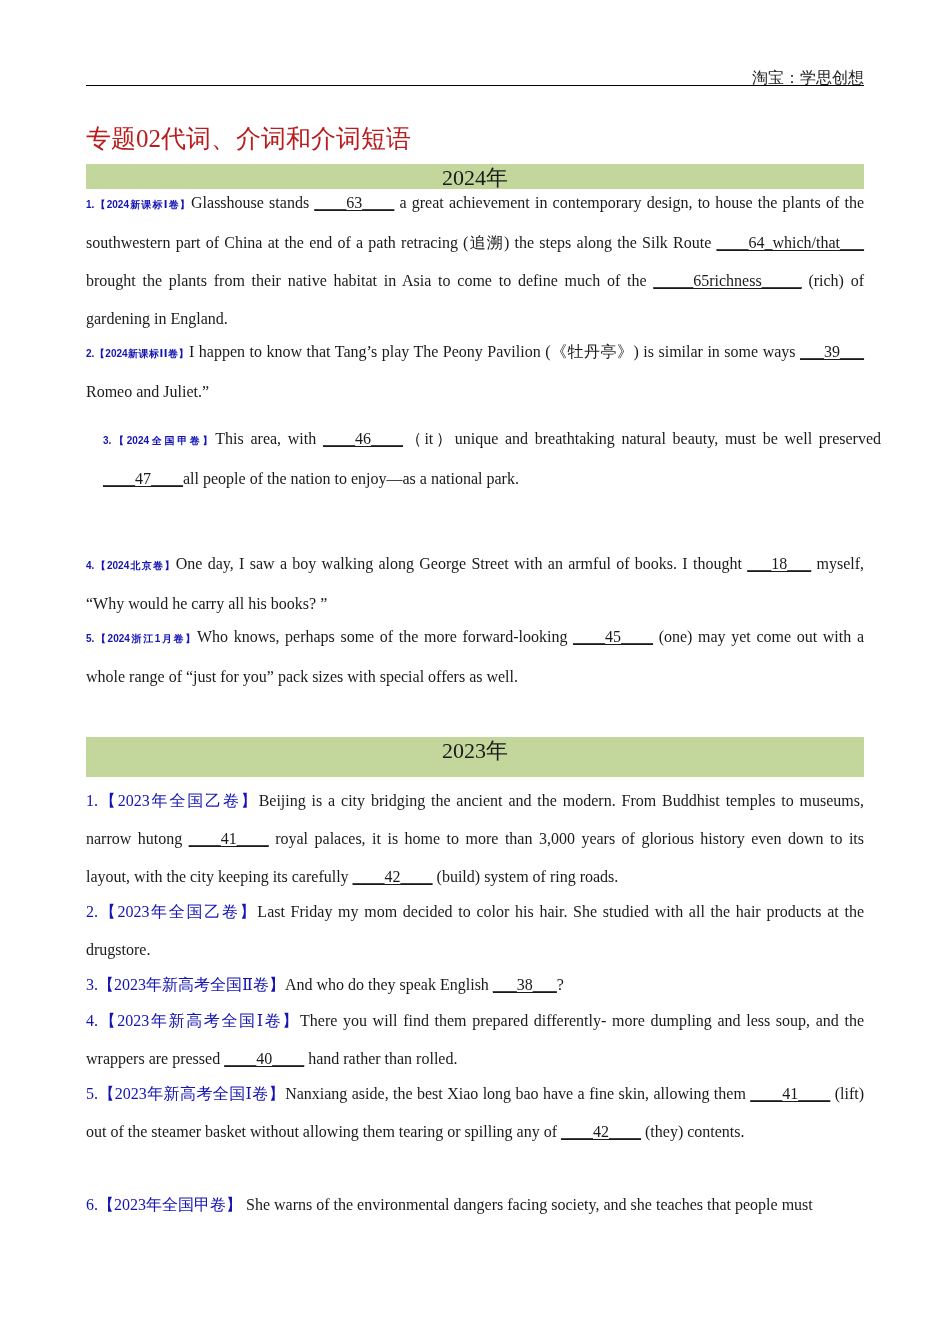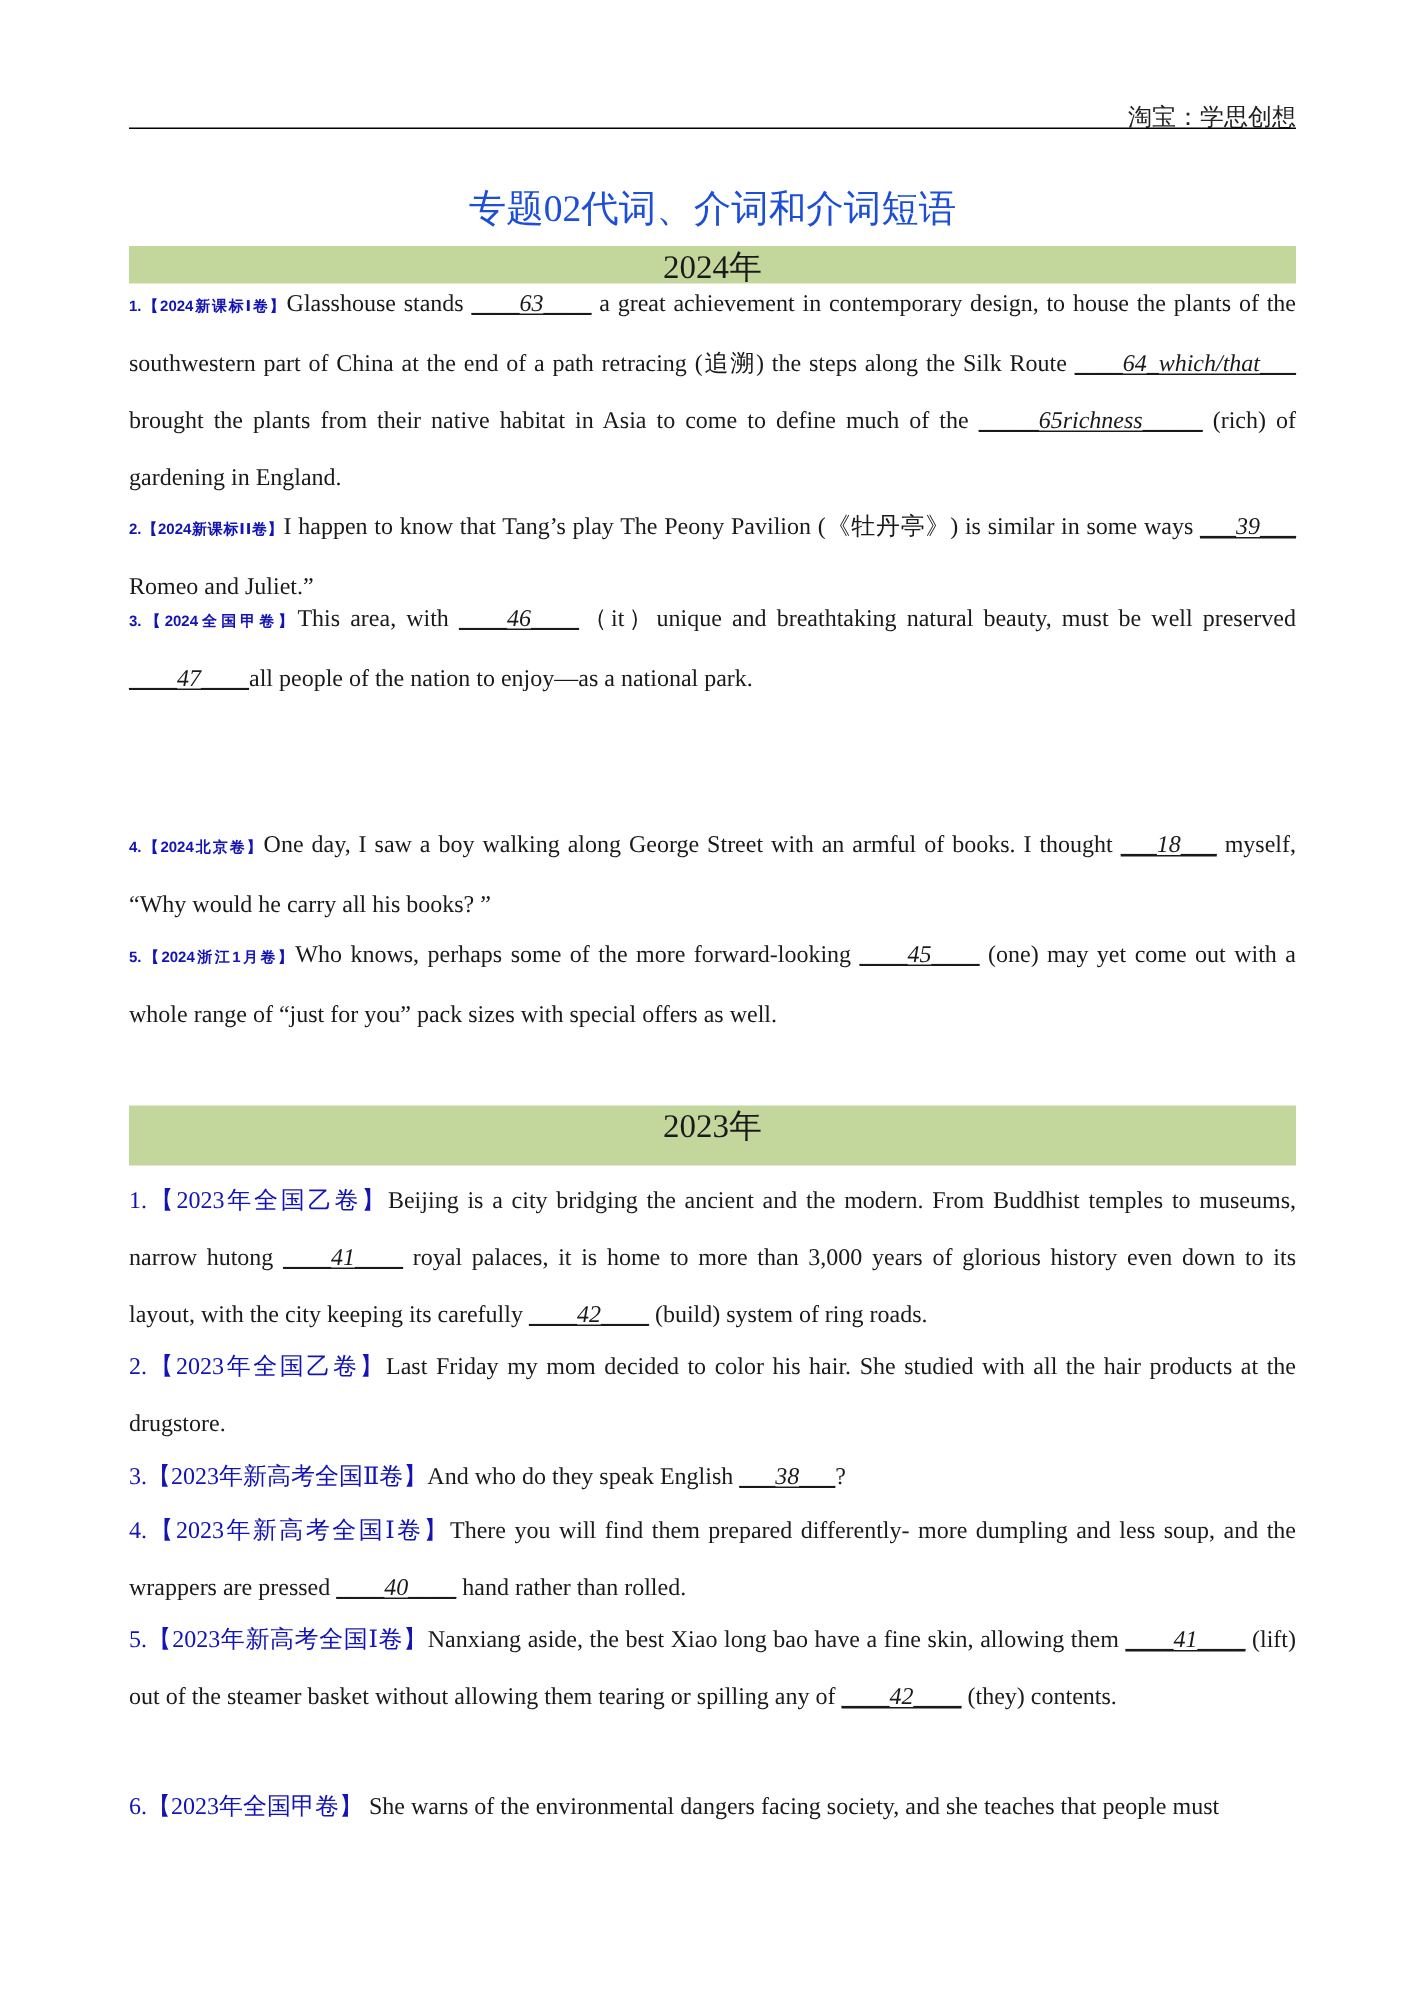--- a/index.html
+++ b/index.html
@@ -1,28 +1,28 @@
 <!DOCTYPE html>
 <html><head>
 <meta charset="utf-8">
 <style>
   html, body { margin: 0; padding: 0; background: #ffffff; }
   body { width: 950px; height: 1344px; position: relative; overflow: hidden;
          font-family: "Liberation Serif", "DejaVu Serif", serif; color: #1a1a1a; }
   .page { position: absolute; left: 86px; top: 0; width: 778px; }
   .header-note { position: absolute; right: 0; top: 68px; font-size: 16px; color: #222; }
   .header-rule { position: absolute; left: 0; top: 85px; width: 778px; height: 0; border-top: 1.5px solid #000; }
-  .title { position: absolute; left: 0; top: 122px; width: 778px; text-align: center; font-size: 25px; color: #1d4ed8; }
+  .title { position: absolute; left: 0; top: 122px; width: 778px; font-size: 25px; color: #b91c1c; }
   .band { position: absolute; left: 0; width: 778px; background: #c3d69b; text-align: center; font-size: 22px; color: #1a1a1a; }
   .band-2024 { top: 164px; height: 25px; line-height: 28px; }
   .band-2023 { top: 737px; height: 40px; line-height: 28px; }
   .q { position: absolute; left: 0; width: 778px; font-size: 16px; line-height: 38px; text-align: justify; }
   .q .lbl { color: #1414b4; }
   .q .lbl.bold { font-weight: bold; font-family: "Liberation Sans", "DejaVu Sans", sans-serif; font-size: 10px; }
-  .blank { text-decoration: underline; text-underline-offset: 2px; white-space: pre; font-style: italic; }
+  .blank { text-decoration: underline; text-underline-offset: 2px; white-space: pre; }
   .q p { margin: 0; }
 </style>
 </head>
 <body>
 
 <div class="page">
   <div class="header-note">淘宝：学思创想</div>
   <div class="header-rule"></div>
   <div class="title">专题02代词、介词和介词短语</div>
 
@@ -33,21 +33,21 @@
     <span class="lbl bold">1.【2024新课标Ⅰ卷】</span><span>Glasshouse stands </span><span class="blank">____63____</span><span> a great achievement in contemporary design, to house the plants of the southwestern part of China at the end of a path retracing (追溯) the steps along the Silk Route </span><span class="blank">____64_which/that___</span><span> brought the plants from their native habitat in Asia to come to define much of the </span><span class="blank">_____65richness_____</span><span> (rich) of gardening in England.</span>
   </p>
     </div>
 
   <div class="q" style="top:333px;">
       <p>
     <span class="lbl bold">2.【2024新课标ⅠⅠ卷】</span><span>I happen to know that Tang’s play The Peony Pavilion (《牡丹亭》) is similar in some ways </span><span class="blank">___39___</span><span> Romeo and Juliet.”</span>
   </p>
     </div>
 
-  <div class="q" style="top:394px;">
+  <div class="q" style="top:420px;margin-left:17px;">
       <p>
     <span class="lbl bold">3.【2024全国甲卷】</span><span>This area, with </span><span class="blank">____46____</span><span>（it）unique and breathtaking natural beauty, must be well preserved </span><span class="blank">____47____</span><span>all people of the nation to enjoy—as a national park.</span>
   </p>
     </div>
 
   <div class="q" style="top:545px;">
       <p>
     <span class="lbl bold">4.【2024北京卷】</span><span>One day, I saw a boy walking along George Street with an armful of books. I thought </span><span class="blank">___18___</span><span> myself, “Why would he carry all his books? ”</span>
   </p>
     </div>

